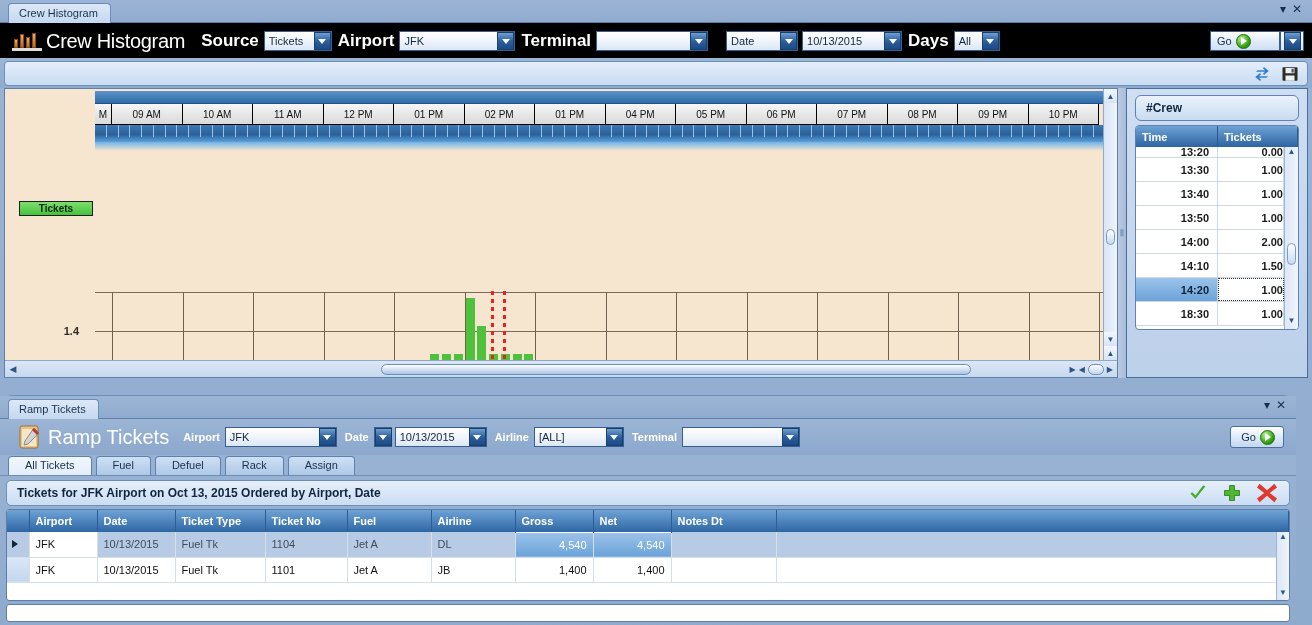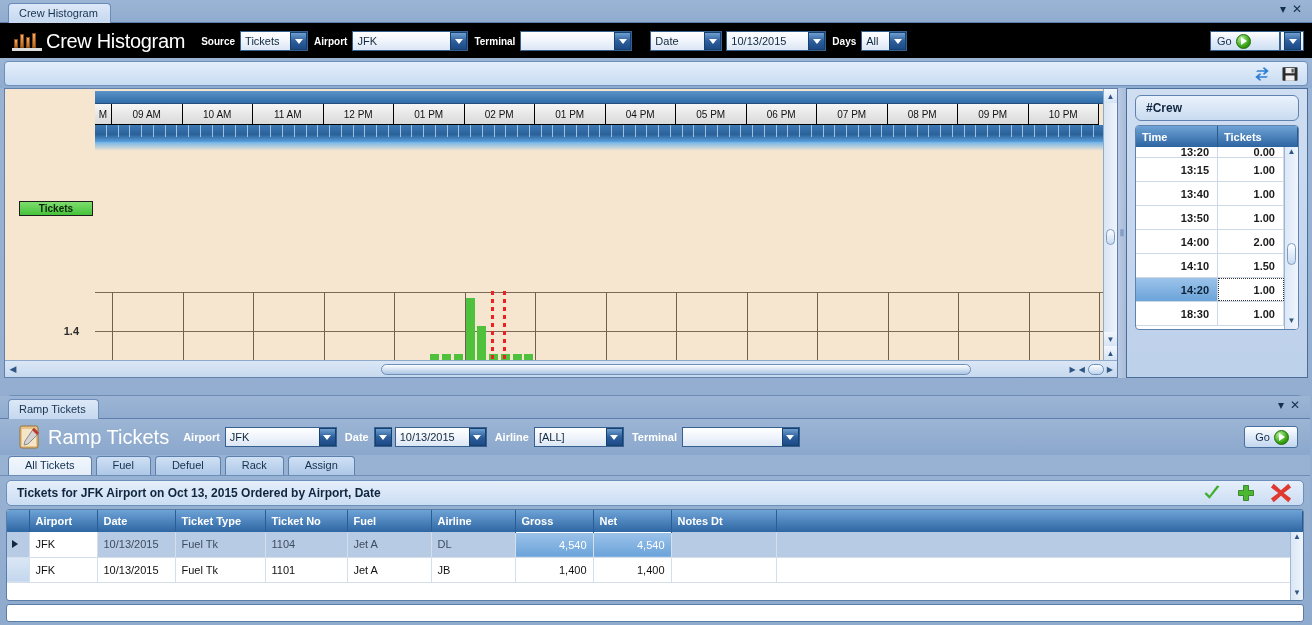--- a/index.html
+++ b/index.html
@@ -79,21 +79,21 @@
   }
   .brand .title {
     color: #fff;
     font-size: 20px;
     font-weight: 400;
     letter-spacing: -0.3px;
     white-space: nowrap;
   }
   .fld-label {
     color: #fff;
-    font-size: 10px;
+    font-size: 17px;
     font-weight: bold;
     margin: 0 5px 0 6px;
     white-space: nowrap;
   }
   .combo {
     position: relative;
     height: 20px;
     background: linear-gradient(180deg,#ffffff 0%, #eef3fb 55%, #dbe6f5 100%);
     border: 1px solid #38608f;
     display: inline-flex;
@@ -322,21 +322,21 @@
     border-right:1px solid #29598f;
   }
   .cg-rows { position:absolute; top:21px; left:0; right:14px; bottom:0; }
   .cg-row { display:flex; height:24px; border-bottom:1px solid #cfd9e6; }
   .cg-row > div {
     font-size:11px; font-weight:bold; color:#1a1a1a;
     display:flex; align-items:center;
     border-right:1px solid #cfd9e6;
   }
   .cg-time { width:82px; justify-content:flex-end; padding-right:8px; }
-  .cg-tick { flex:1; justify-content:flex-end; padding-right:8px; }
+  .cg-tick { flex:1; justify-content:flex-end; }
   .cg-row.sel .cg-time {
     background: linear-gradient(180deg,#9cc3ea,#6ba3d9);
     color:#0d2236;
   }
   .cg-row.sel .cg-tick { border:1px dotted #333; }
   .cg-row.clipped { height:11px; overflow:hidden; }
   .cg-scroll {
     position:absolute; right:0; top:21px; bottom:0; width:14px;
     background: linear-gradient(90deg,#dce8f7,#eff5fc);
     border-left:1px solid #9fb6d2;
@@ -345,21 +345,21 @@
   .cg-scroll .th {
     position:absolute; left:2px; right:2px; top:96px; height:22px;
     border-radius:8px;
     background: linear-gradient(180deg,#fdfeff,#c8daf0);
     border:1px solid #7e9cc2;
   }
 
   
   .bottom {
     position: absolute;
-    left:0; right:2px; bottom:0; height: 230px;
+    left:0; right:16px; bottom:0; height: 230px;
     background: linear-gradient(180deg,#9cb5d5 0%,#8eaacd 100%);
     border-top:1px solid #6d8db6;
     border-radius:13px;
   }
   .rt-toolbar {
     height: 36px;
     display:flex; align-items:center;
     padding: 0 6px;
     background: linear-gradient(180deg,#9cb5d5 0%,#8aa7cc 100%);
   }
@@ -740,21 +740,21 @@
         <div class="cg-head">
           <div style="width:82px">Time</div>
           <div style="flex:1">Tickets</div>
         </div>
         <div class="cg-rows" id="crewRows">
             <div class="cg-row clipped">
               <div class="cg-time">13:20</div>
               <div class="cg-tick">0.00</div>
             </div>
             <div class="cg-row">
-              <div class="cg-time">13:15</div>
+              <div class="cg-time">13:30</div>
               <div class="cg-tick">1.00</div>
             </div>
             <div class="cg-row">
               <div class="cg-time">13:40</div>
               <div class="cg-tick">1.00</div>
             </div>
             <div class="cg-row">
               <div class="cg-time">13:50</div>
               <div class="cg-tick">1.00</div>
             </div>

